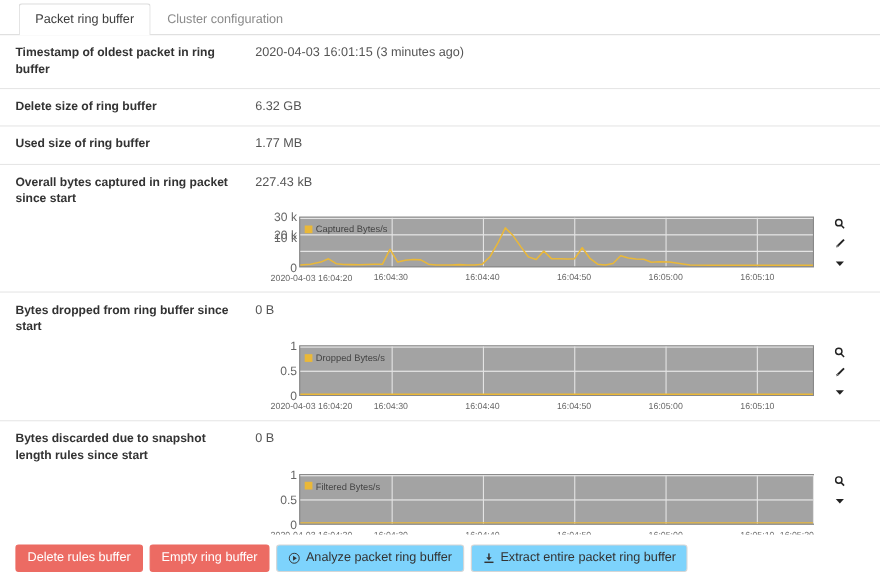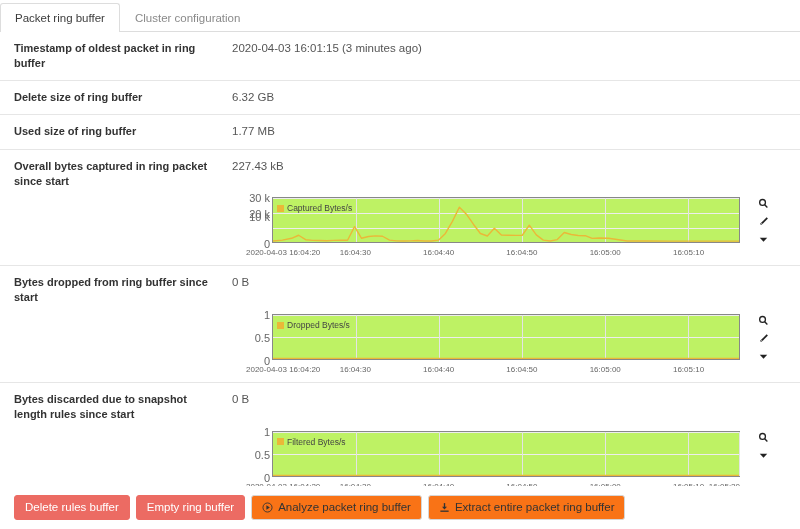--- a/index.html
+++ b/index.html
@@ -10,21 +10,21 @@
     font-family: "Liberation Sans", sans-serif;
     color: #333333;
     overflow: hidden;
   }
   #app { position: relative; width: 800px; height: 529px; }
 
   
   .tabbar {
     position: relative;
     height: 32px;
-    padding-left: 0;
+    padding-left: 17px;
     border-bottom: 1px solid #dddddd;
     display: flex;
     align-items: flex-end;
   }
   .tab {
     font-size: 11.5px;
     line-height: 1;
     padding: 9px 14px 8px 14px;
     color: #8a8a8a;
     cursor: pointer;
@@ -80,21 +80,21 @@
     width: 530px;
     height: 60px;
   }
 
   .chart {
     position: absolute;
     left: 26px;
     top: 0;
     right: 36px;
     bottom: 14px;
-    background: #bef264;
+    background: #a3a3a3;
     border: 1px solid #888888;
   }
   .grid-v {
     position: absolute;
     top: 0; bottom: 0;
     width: 1px;
     background: #e4e4e4;
   }
   .grid-h {
     position: absolute;
@@ -185,21 +185,21 @@
     display: inline-flex;
     align-items: center;
     gap: 5px;
   }
   .btn-danger {
     background: #ec6b63;
     color: #ffffff;
     border-color: #ec6b63;
   }
   .btn-default {
-    background: #f97316;
+    background: #7dd3fc;
     color: #333333;
     border-color: #d6d6d6;
   }
   .btn svg { display: block; }
 </style>
 </head>
 <body>
 
 <div id="app">
 

